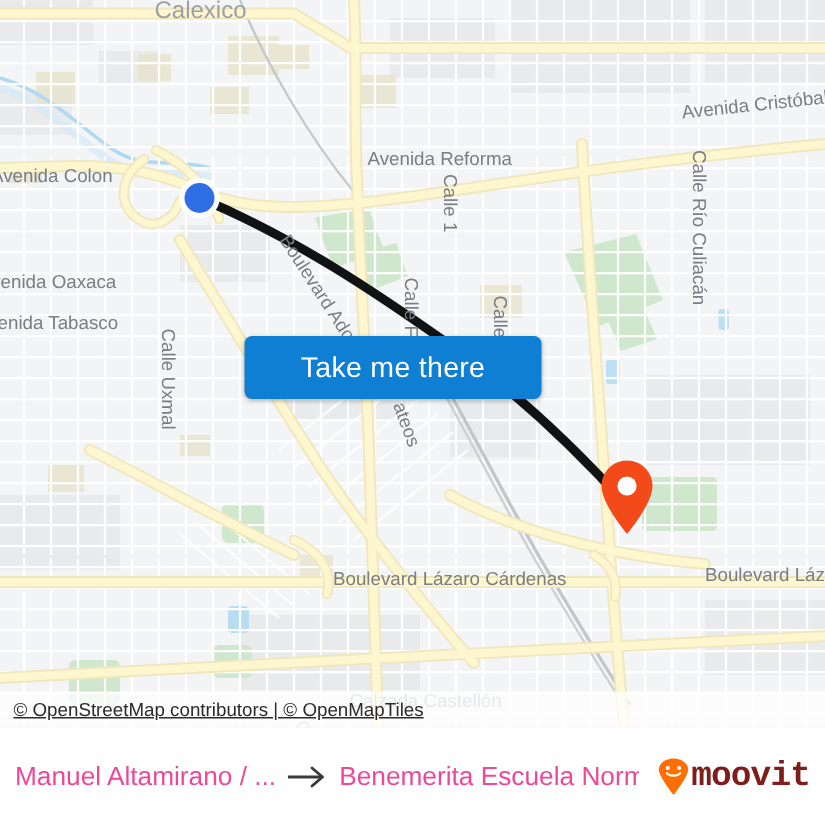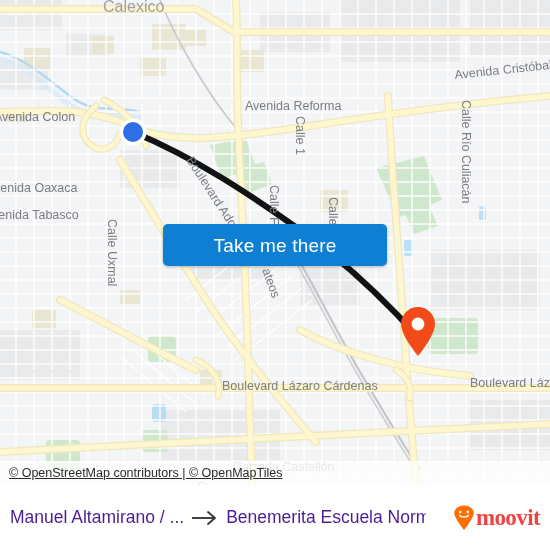--- a/index.html
+++ b/index.html
@@ -9,21 +9,21 @@
     background:#ffffff;
   }
   #app{position:relative;width:550px;height:550px;overflow:hidden;background:#fff;}
 
   
   .map-viewport{position:absolute;left:0;top:0;width:550px;height:485px;overflow:hidden;background:#e5e5e5;}
   .map-svg{position:absolute;left:0;top:0;width:550px;height:485px;display:block;}
 
   
   .cta{
-    position:absolute;left:163px;top:224px;width:224px;height:42px;
+    position:absolute;left:163px;top:224px;width:198px;height:42px;
     background:#0f7fd4;border-radius:5px;border:none;
     display:flex;align-items:center;justify-content:center;
     box-shadow:0 1px 3px rgba(0,0,0,.28);
     cursor:pointer;padding:0;
   }
   .cta-label{color:#ffffff;font-size:19px;letter-spacing:.2px;line-height:1;font-family:"Liberation Sans","DejaVu Sans",sans-serif;}
 
   
   .attrib{
     position:absolute;left:0;top:461px;width:550px;height:24px;
@@ -37,30 +37,30 @@
   }
 
   
   .footer{
     position:absolute;left:0;top:485px;width:550px;height:65px;background:#ffffff;
     display:flex;align-items:center;
   }
   .footer-inner{display:flex;align-items:center;width:100%;padding:0 10px;box-sizing:border-box;}
   .trip{display:flex;align-items:center;flex:1 1 auto;min-width:0;gap:7px;}
   .trip-endpoint{
-    font-size:17.5px;color:#4c1d95;white-space:nowrap;overflow:hidden;text-overflow:clip;
+    font-size:17.5px;color:#ec4899;white-space:nowrap;overflow:hidden;text-overflow:clip;
     font-family:"Liberation Sans","DejaVu Sans",sans-serif;
   }
   .trip-origin{max-width:180px;}
   .trip-dest{max-width:200px;}
   .arrow-icon{flex:0 0 auto;display:block;}
   .brand{display:flex;align-items:center;flex:0 0 auto;margin-left:6px;gap:1px;}
   .brand-word{
-    font-size:23px;color:#ef4444;font-weight:bold;letter-spacing:-.6px;line-height:1;
-    font-family:Liberation Serif, serif;
+    font-size:23px;color:#7f1d1d;font-weight:bold;letter-spacing:-.6px;line-height:1;
+    font-family:Liberation Mono, monospace;
   }
 </style>
 </head>
 <body>
 
 <div id="app">
 
   <div class="map-viewport">
     <svg class="map-svg" viewBox="0 0 550 485">
       <defs>

